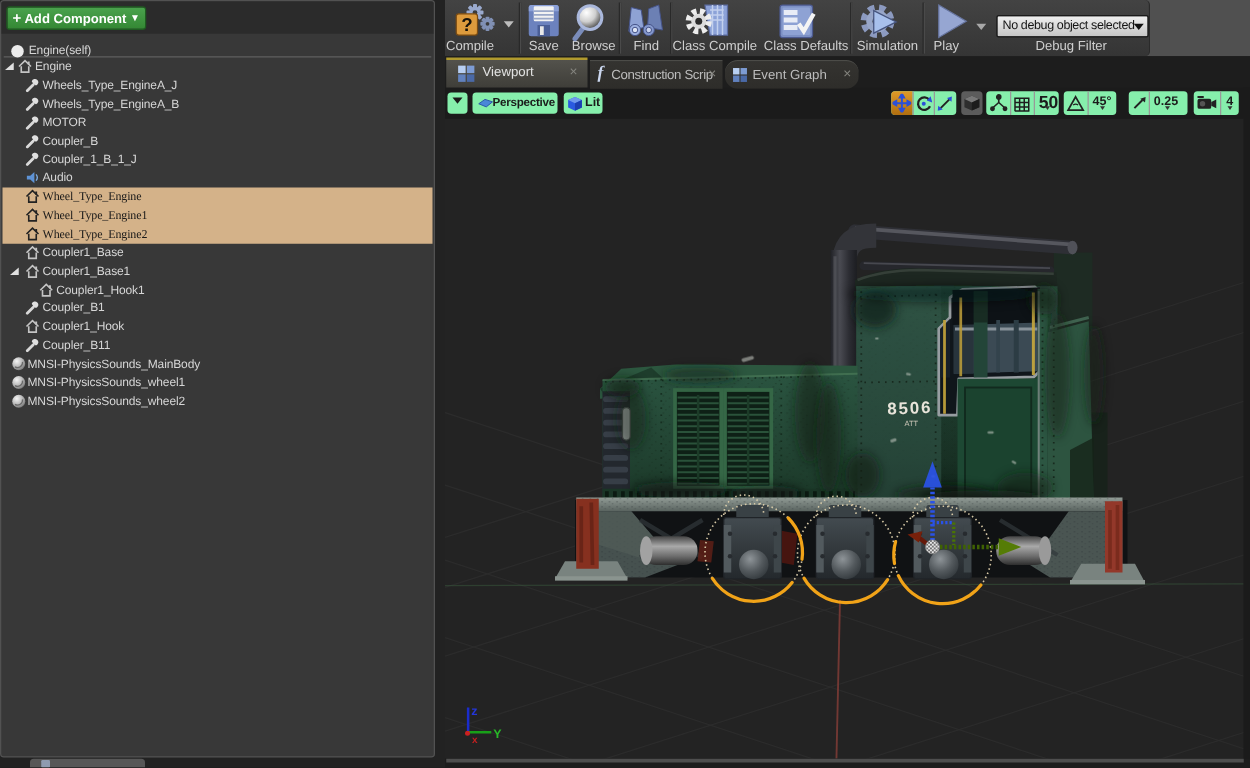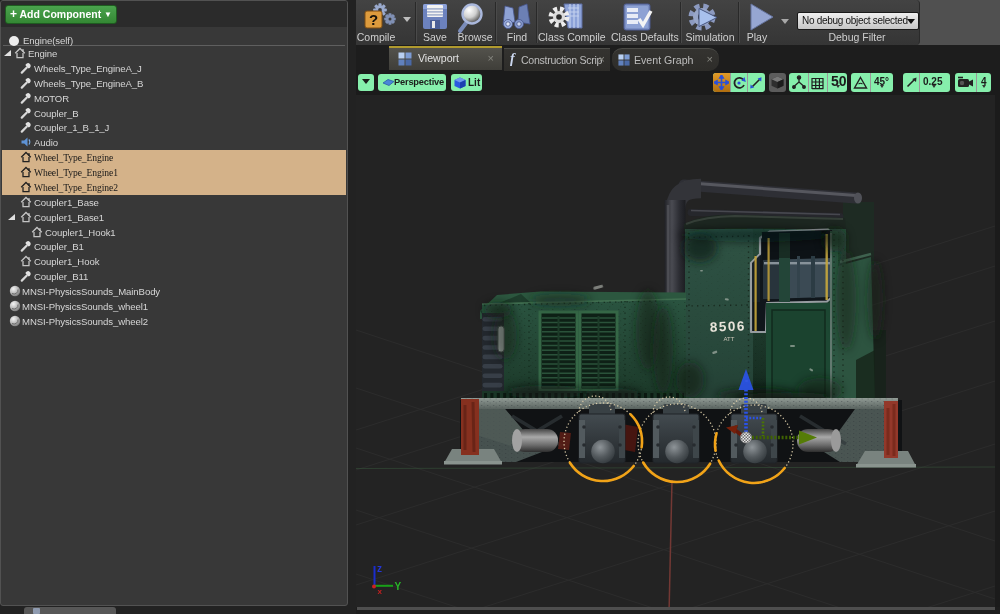--- a/index.html
+++ b/index.html
@@ -29,21 +29,21 @@
   #main{left:356px;top:0;width:644px;height:614px;background:#1d1d1d;}
   #toolbar{left:0;top:0;width:644px;height:45px;background:#505050;}
   #toolbox{left:0;top:0;width:563px;height:45px;background:linear-gradient(#434343,#353535);
            border-right:1px solid #2a2a2a;border-radius:0 4px 4px 0;}
   .tbsep{position:absolute;top:2px;width:1px;height:41px;background:#292929;
          border-right:1px solid #4a4a4a;}
   .tblabel{position:absolute;top:31px;font-size:10.5px;color:#cfcfcf;text-align:center;white-space:nowrap;}
   .tbicon{position:absolute;top:2px;}
   
   #tabstrip{left:0;top:45px;width:644px;height:25px;background:#1d1d1d;}
-  .tab{position:absolute;top:3px;height:22px;font-size:10.6px;white-space:nowrap;overflow:hidden;margin-left:32px;}
+  .tab{position:absolute;top:3px;height:22px;font-size:10.6px;white-space:nowrap;overflow:hidden;}
   #tab1{left:1px;top:1px;width:113px;background:linear-gradient(#53524c,#3f3e39);
         border-top:2px solid #b09a2e;color:#e2e2e2;}
   #tab2{left:116px;width:106px;background:linear-gradient(#343330,#2e2d2a);
         border-top:1px solid #4c4c48;color:#bdbdbd;}
   #tab3{left:224px;width:107px;background:linear-gradient(#343330,#2e2d2a);
         border-top:1px solid #4c4c48;color:#bdbdbd;border-radius:10px;}
   .tabx{position:absolute;right:8px;top:4px;color:#85857f;font-size:11px;}
   
   #viewport{left:0;top:70px;width:639px;height:537px;background:#232323;overflow:hidden;}
   #vtstrip{left:0;top:0;width:639px;height:25px;background:#1b1b1b;}

